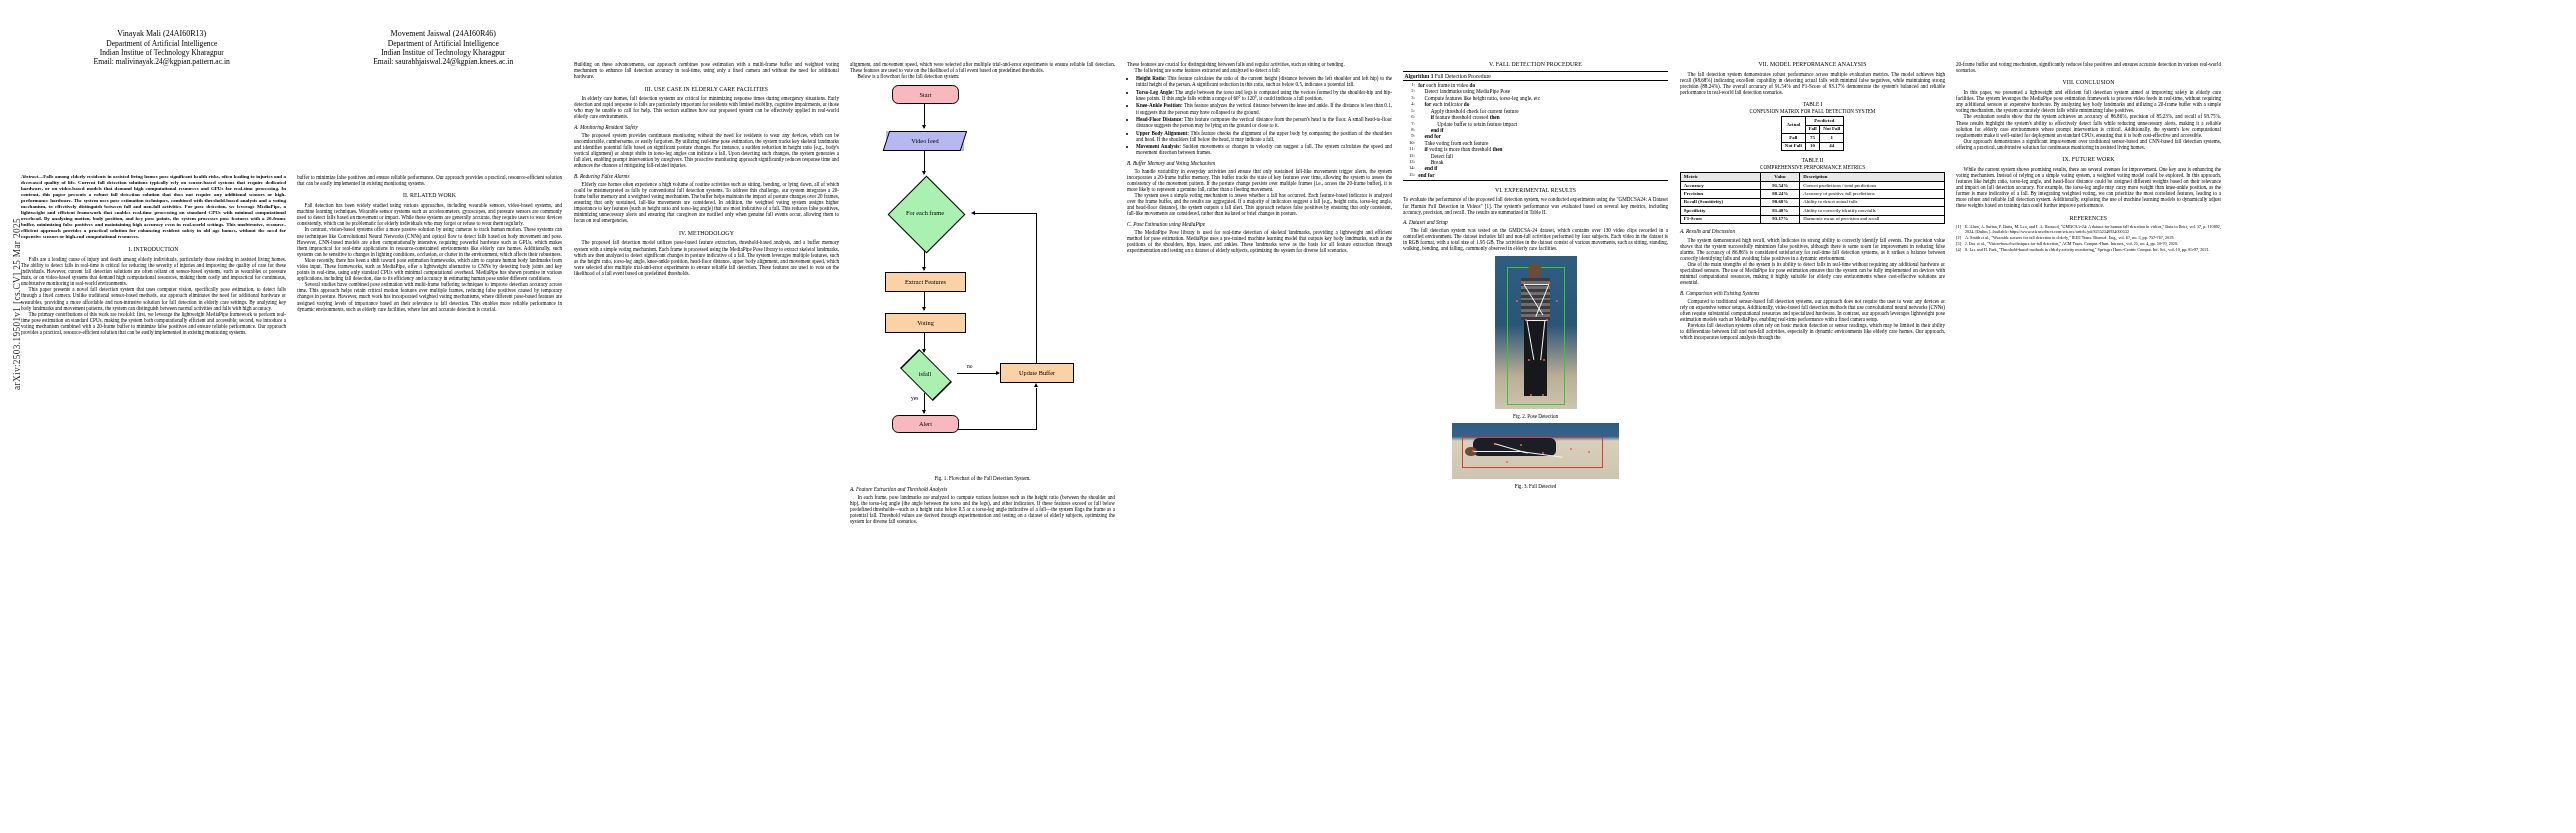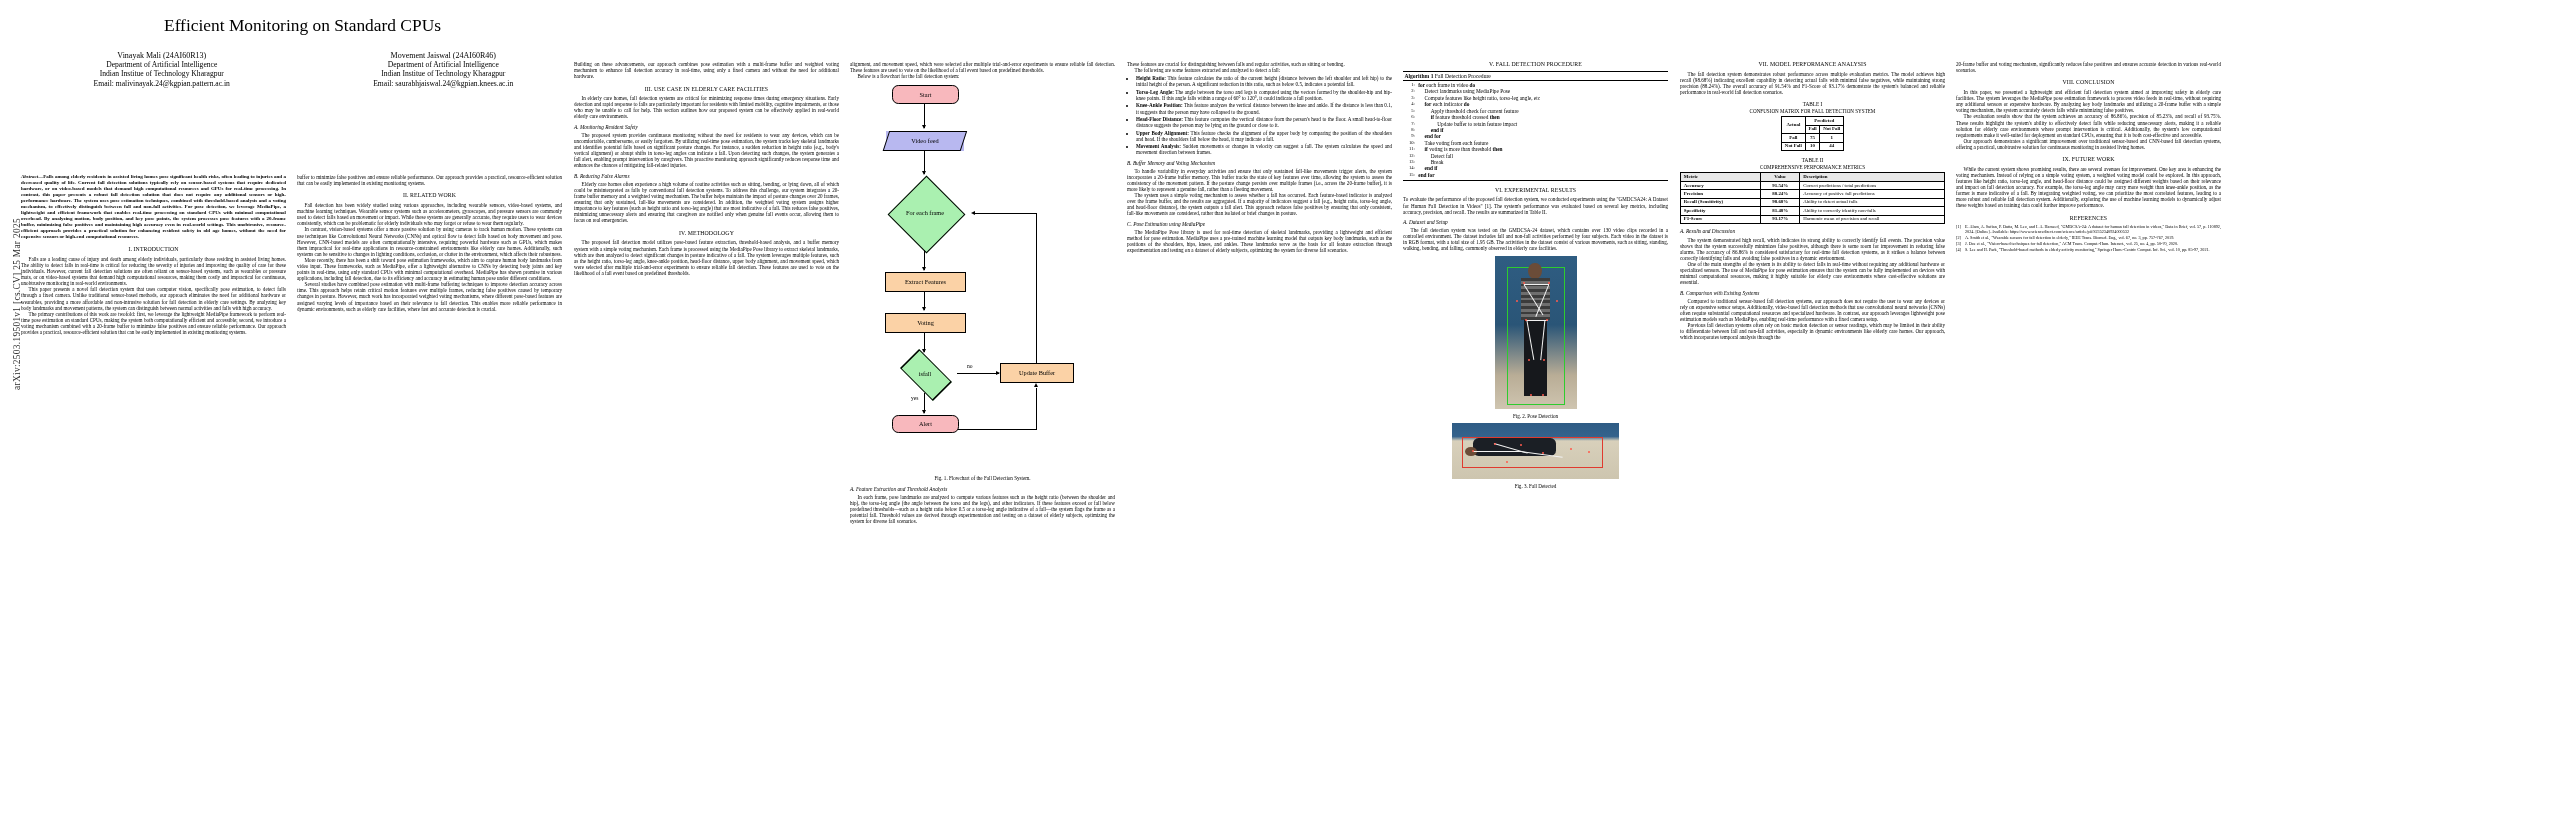--- a/index.html
+++ b/index.html
@@ -97,21 +97,20 @@
   .refs .rt{flex:1;text-align:justify;}
 </style>
 </head>
 <body>
 
 <div class="page">
 
   <div class="arxiv-stamp">arXiv:2503.19501v1  [cs.CV]  25 Mar 2025</div>
 
   <div class="titleblock">
-    <div class="ttl">Efficient Monitoring on Standard CPUs</div>
     <div class="authors">
       <div class="author">
         <div class="nm">Vinayak Mali (24AI60R13)</div>
         <div>Department of Artificial Intelligence</div>
         <div>Indian Institue of Technology Kharagpur</div>
         <div>Email: malivinayak.24@kgpian.pattern.ac.in</div>
       </div>
       <div class="author">
         <div class="nm">Movement Jaiswal (24AI60R46)</div>
         <div>Department of Artificial Intelligence</div>

